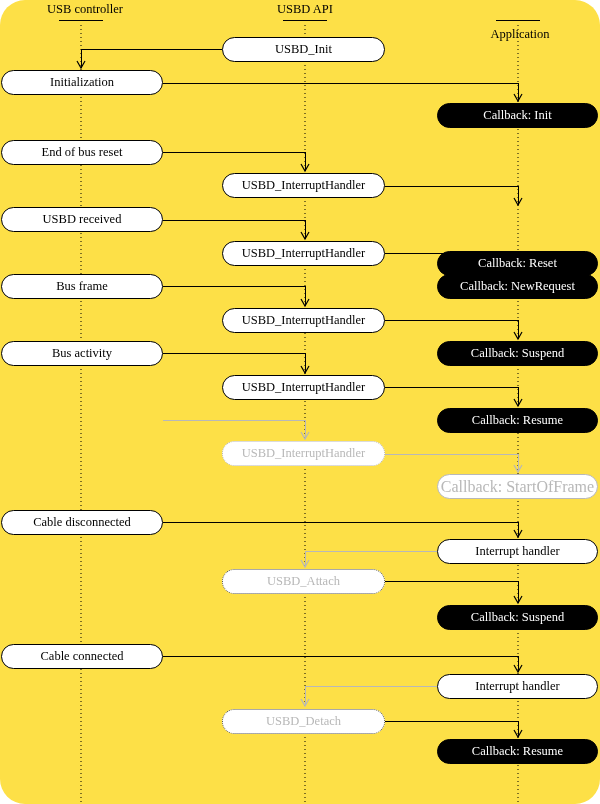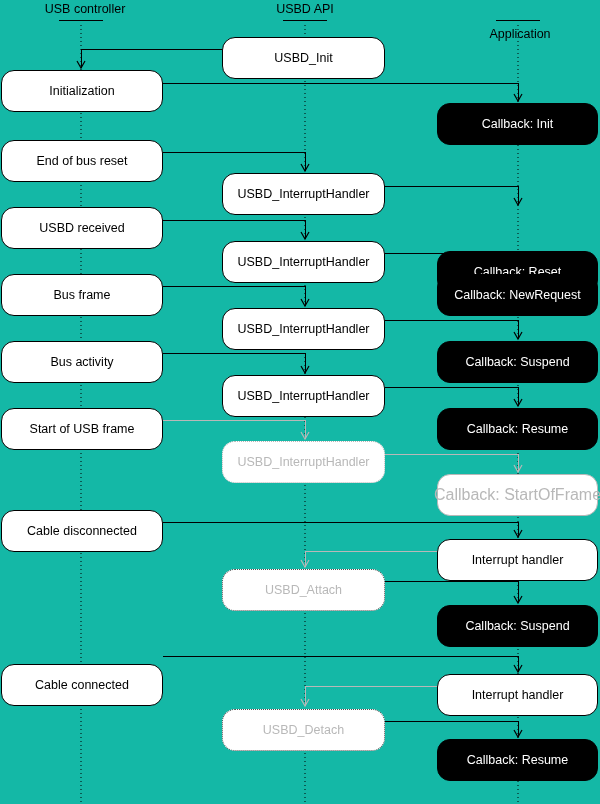--- a/index.html
+++ b/index.html
@@ -1,33 +1,33 @@
 <!DOCTYPE html>
 <html><head>
 <meta charset="utf-8">
 <style>
   html,body{margin:0;padding:0;background:#fff;}
   .canvas{
-    position:relative;width:600px;height:804px;background:#14b8a6;overflow:hidden;
-    font-family:Liberation Sans, sans-serif;
-    font-size:12.5px;color:#000;
+    position:relative;width:600px;height:804px;background:#fde047;overflow:hidden;
+    font-family:Liberation Serif, serif;
+    font-size:12.5px;color:#000;border-radius:25px;
   }
   .col-label{
     position:absolute;top:2px;transform:translateX(-50%);
     white-space:nowrap;letter-spacing:0;
   }
   svg.wires{position:absolute;left:0;top:0;}
   .wire{stroke:#000;stroke-width:1;fill:none;shape-rendering:crispEdges;}
   .wire.gray{stroke:#b8b8b8;}
   .chev{stroke:#000;stroke-width:1.2;fill:none;}
   .chev.gray{stroke:#b8b8b8;}
   .life{stroke:#000;stroke-width:1;fill:none;stroke-dasharray:1 3;}
   .tick{stroke:#000;stroke-width:1;shape-rendering:crispEdges;}
   .node{
-    position:absolute;height:42px;box-sizing:border-box;
+    position:absolute;height:25px;box-sizing:border-box;
     border:1px solid #000;border-radius:13px;background:#fff;
     display:flex;align-items:center;justify-content:center;
     white-space:nowrap;overflow:visible;line-height:1;
   }
   .node.left{left:1px;width:162px;}
   .node.center{left:222px;width:163px;}
   .node.right{left:437px;width:161px;}
   .node.callback{background:#000;color:#fff;border-color:#000;}
   .node.dim-dotted{border:1px dotted #b8b8b8;color:#b8b8b8;background:#fff;}
   .node.dim-solid{border:1px solid #b8b8b8;color:#b8b8b8;background:#fff;font-size:16px;}
@@ -137,29 +137,28 @@
 
   <div class="node center" style="top:241px;">USBD_InterruptHandler</div>
   <div class="node left" style="top:274px;">Bus frame</div>
   <div class="node right callback" style="top:274px;">Callback: NewRequest</div>
 
   <div class="node center" style="top:308px;">USBD_InterruptHandler</div>
   <div class="node left" style="top:341px;">Bus activity</div>
   <div class="node right callback" style="top:341px;">Callback: Suspend</div>
 
   <div class="node center" style="top:375px;">USBD_InterruptHandler</div>
-  <div class="node left" style="top:408px;">Start of USB frame</div>
   <div class="node right callback" style="top:408px;">Callback: Resume</div>
 
   <div class="node center dim-dotted" style="top:441px;">USBD_InterruptHandler</div>
   <div class="node right dim-solid" style="top:474px;">Callback: StartOfFrame</div>
 
   <div class="node left" style="top:510px;">Cable disconnected</div>
   <div class="node right" style="top:539px;">Interrupt handler</div>
   <div class="node center api-dotted" style="top:569px;">USBD_Attach</div>
   <div class="node right callback" style="top:605px;">Callback: Suspend</div>
 
-  <div class="node left" style="top:644px;margin-top:20px;">Cable connected</div>
+  <div class="node left" style="top:644px;">Cable connected</div>
   <div class="node right" style="top:674px;">Interrupt handler</div>
   <div class="node center api-dotted" style="top:709px;">USBD_Detach</div>
   <div class="node right callback" style="top:739px;">Callback: Resume</div>
 
 </div>
 
 </body></html>

